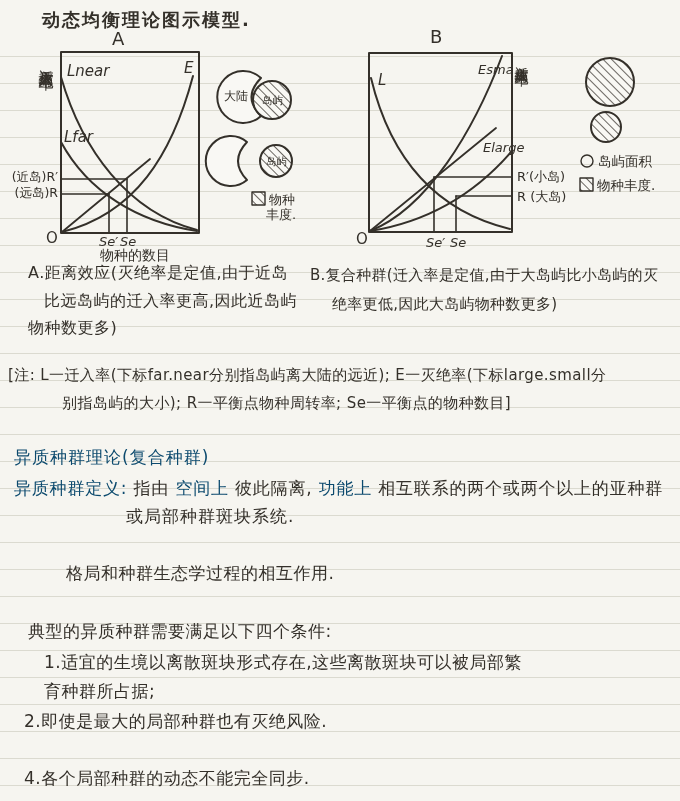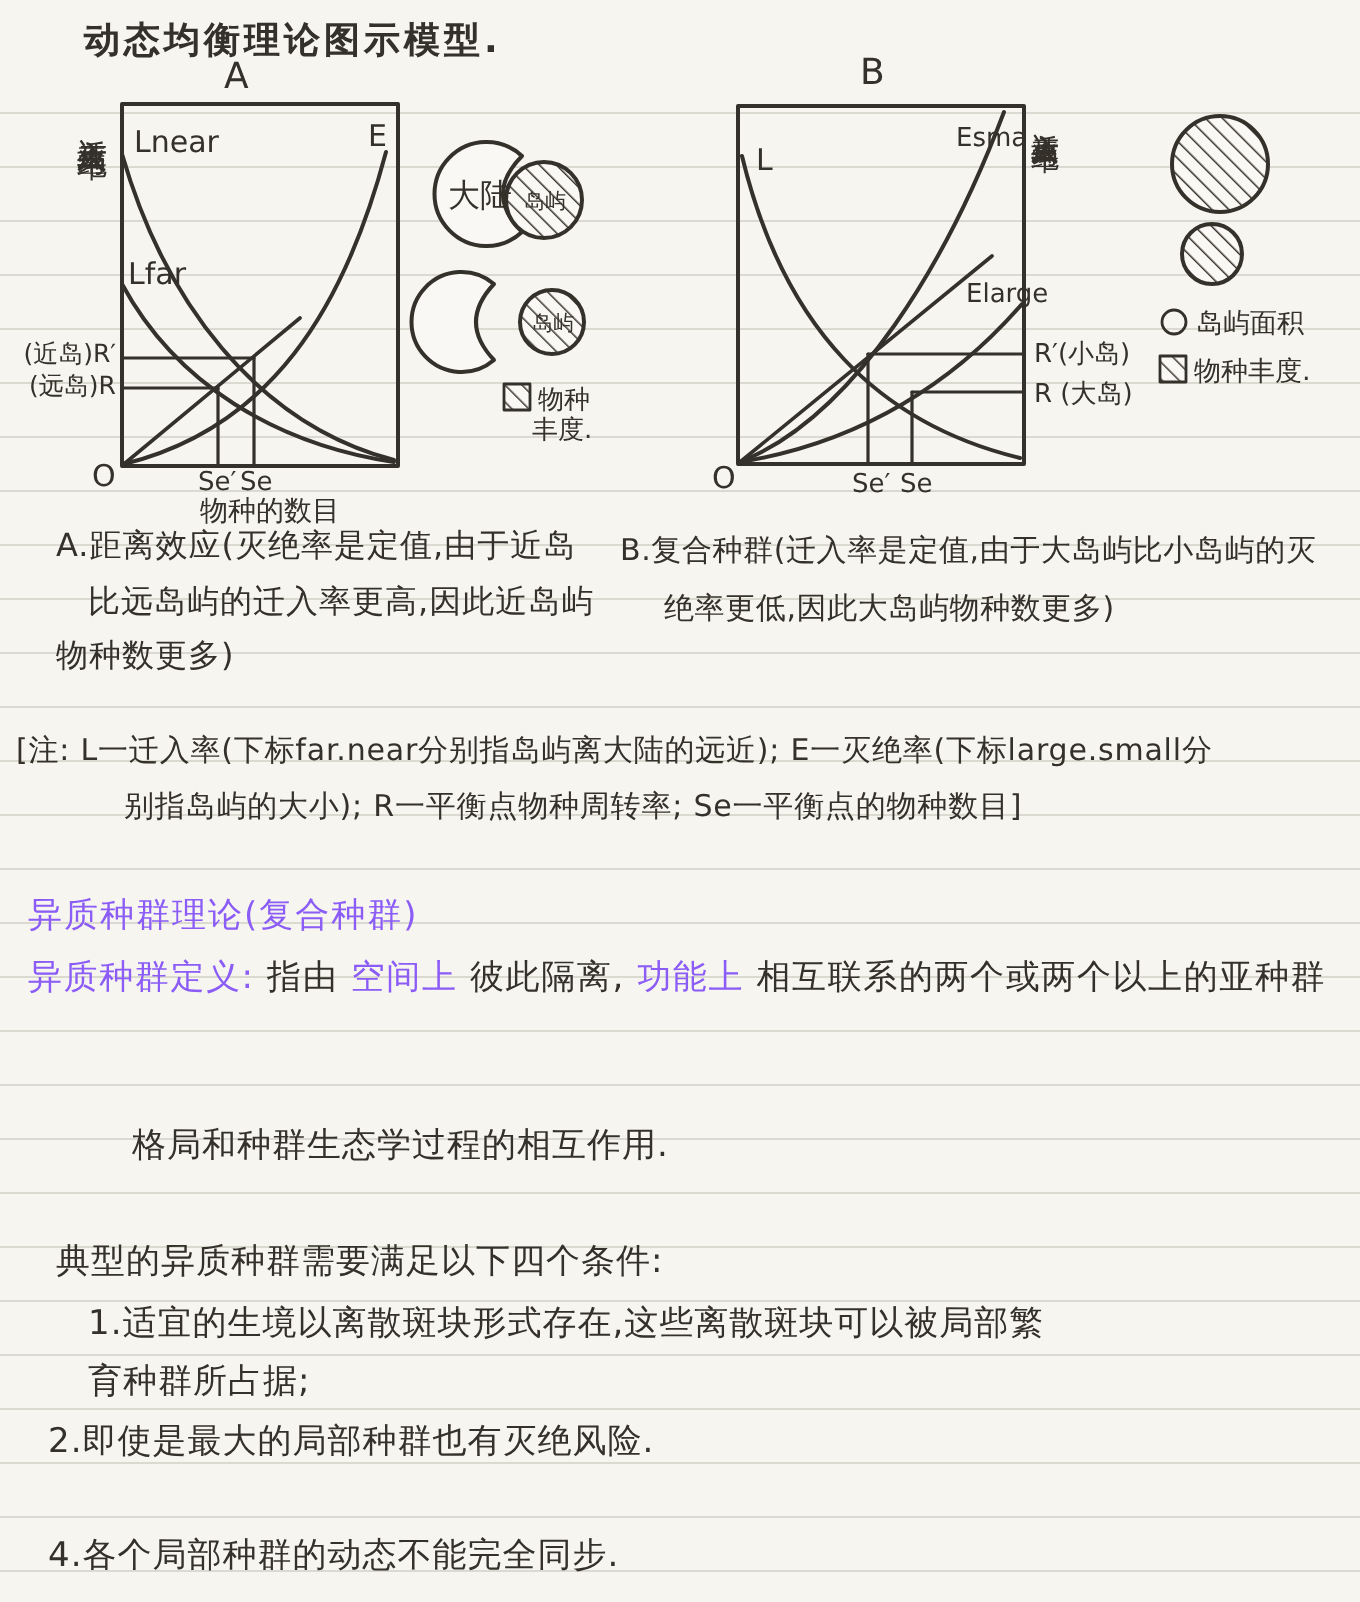--- a/index.html
+++ b/index.html
@@ -12,23 +12,23 @@
   .page{position:relative;width:680px;height:801px;}
   .ruling{
     position:absolute;left:0;top:30px;width:680px;height:771px;
     background:repeating-linear-gradient(180deg,
       rgba(0,0,0,0) 0px, rgba(0,0,0,0) 26px,
       #dbdad0 26px, #dbdad0 27px);
     pointer-events:none;
   }
   .abs{position:absolute;white-space:nowrap;}
   .ink{color:#34302a;}
-  .red{color:#8b5cf6;}
+  .red{color:#0c4a6e;}
   .hand{letter-spacing:0.5px;}
-  .lat{}
+  .lat{font-style:italic;}
   .vtext{
     writing-mode:vertical-rl;text-orientation:upright;
     letter-spacing:1px;line-height:1;
   }
   .t-title{font-size:18px;font-weight:bold;letter-spacing:2px;}
   .t-body{font-size:16px;line-height:20px;}
   .t-body17{font-size:17px;line-height:21px;letter-spacing:0.5px;}
   .t-note{font-size:15px;letter-spacing:0.4px;}
   .t-cap{font-size:15px;letter-spacing:0.3px;}
   .t-small{font-size:13px;text-align:right;}
@@ -93,21 +93,21 @@
   <span class="abs ink vtext" style="left:38px;top:57px;height:128px;font-size:15px;">迁入率与灭绝率</span>
   <span class="abs ink lat" style="left:67px;top:62px;font-size:15px;">Lnear</span>
   <span class="abs ink lat" style="left:64px;top:128px;font-size:15px;">Lfar</span>
   <span class="abs ink lat" style="left:184px;top:59px;font-size:15px;">E</span>
   <span class="abs ink" style="left:0px;top:169px;width:58px;text-align:right;font-size:12.5px;">(近岛)R′</span>
   <span class="abs ink" style="left:0px;top:185px;width:58px;text-align:right;font-size:12.5px;">(远岛)R</span>
   <span class="abs ink" style="left:46px;top:229px;font-size:15px;">O</span>
   <span class="abs ink lat" style="left:99px;top:234px;font-size:13px;">Se′</span>
   <span class="abs ink lat" style="left:120px;top:234px;font-size:13px;">Se</span>
   <span class="abs ink" style="left:80px;top:247px;font-size:14px;margin-left:20px;">物种的数目</span>
-  <span class="abs ink" style="left:224px;top:88px;font-size:16px;">大陆</span>
+  <span class="abs ink" style="left:224px;top:88px;font-size:12px;">大陆</span>
   <span class="abs ink t-tiny" style="left:262px;top:94px;">岛屿</span>
   <span class="abs ink t-tiny" style="left:266px;top:155px;">岛屿</span>
   <span class="abs ink t-small" style="left:269px;top:191px;">物种</span>
   <span class="abs ink t-small" style="left:266px;top:206px;">丰度.</span>
 
   <span class="abs ink" style="left:430px;top:26px;font-size:18px;">B</span>
   <span class="abs ink vtext" style="left:515px;top:55px;height:118px;font-size:14px;">迁入率与灭绝率</span>
   <span class="abs ink lat" style="left:378px;top:71px;font-size:15px;">L</span>
   <span class="abs ink lat clip" style="left:478px;top:62px;width:36px;font-size:13px;">Esmall</span>
   <span class="abs ink lat" style="left:483px;top:140px;font-size:13px;">Elarge</span>
@@ -131,20 +131,21 @@
 
   <div class="abs red" style="left:14px;top:446px;font-size:17px;letter-spacing:1px;">异质种群理论(复合种群)</div>
   <div class="abs" style="left:14px;top:477px;font-size:17px;letter-spacing:0.8px;">
     <span class="red">异质种群定义:</span>
     <span class="ink">指由</span>
     <span class="red">空间上</span>
     <span class="ink">彼此隔离,</span>
     <span class="red">功能上</span>
     <span class="ink">相互联系的两个或两个以上的亚种群</span>
   </div>
+  <div class="abs ink" style="left:126px;top:505px;font-size:17px;letter-spacing:1px;">或局部种群斑块系统.</div>
   <div class="abs ink t-body17" style="left:66px;top:563px;">格局和种群生态学过程的相互作用.</div>
 
   <div class="abs ink t-body17" style="left:28px;top:621px;">典型的异质种群需要满足以下四个条件:</div>
   <div class="abs ink t-body17" style="left:24px;top:652px;margin-left:20px;">1.适宜的生境以离散斑块形式存在,这些离散斑块可以被局部繁</div>
   <div class="abs ink t-body17" style="left:44px;top:681px;">育种群所占据;</div>
   <div class="abs ink t-body17" style="left:24px;top:711px;">2.即使是最大的局部种群也有灭绝风险.</div>
   <div class="abs ink t-body17" style="left:24px;top:768px;">4.各个局部种群的动态不能完全同步.</div>
 </div>
 
 </body></html>

